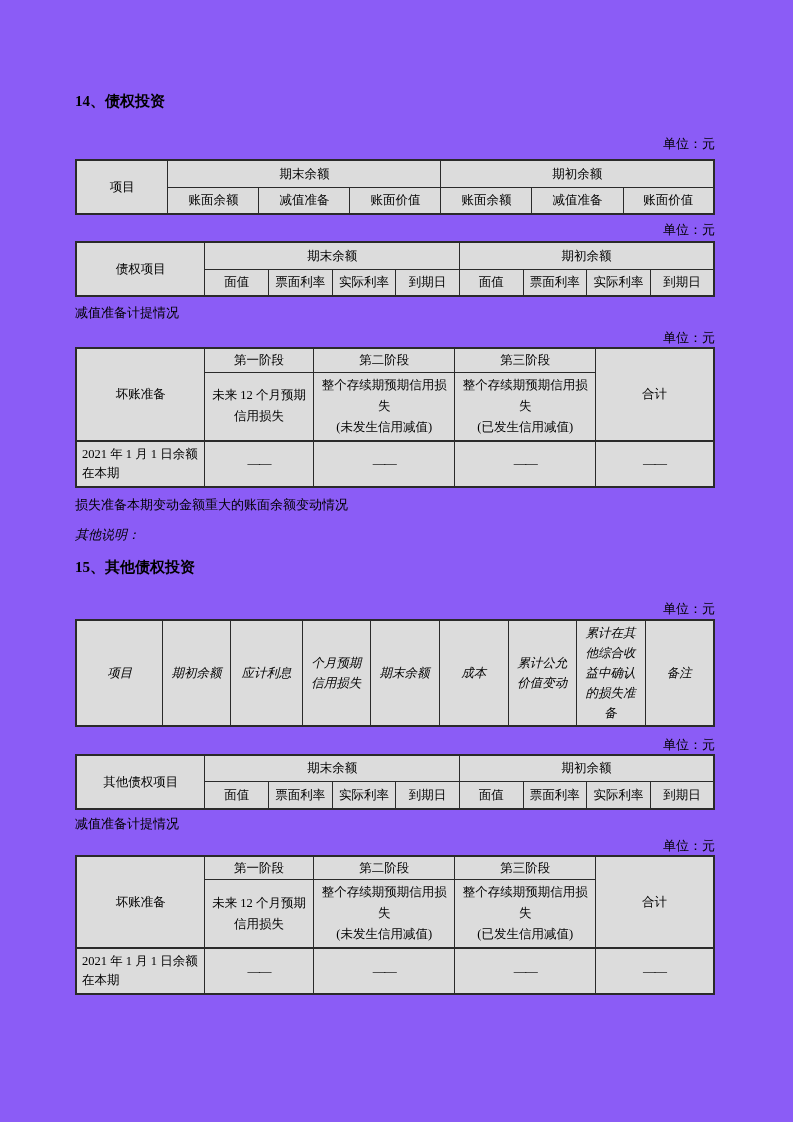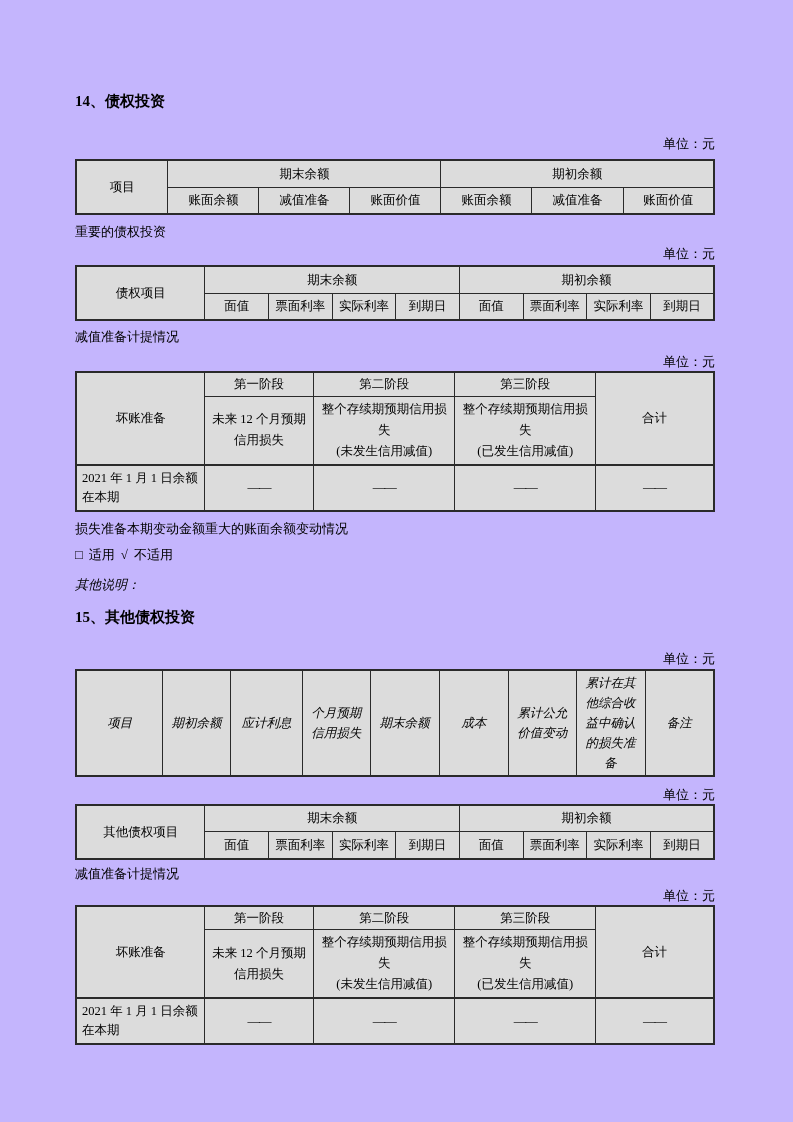--- a/index.html
+++ b/index.html
@@ -7,21 +7,21 @@
   body {
     width:793px; height:1122px;
     font-family:"Liberation Serif","DejaVu Serif",serif;
     color:#000;
   }
   .page {
     position:relative;
     width:793px; height:1122px;
     padding:93px 78px 0 75px;
     overflow:hidden;
-    background:#c4b5fd;
+    background:#8b5cf6;
   }
   .heading { font-size:15px; font-weight:bold; line-height:17px; }
   .h15 { margin-top:17px;font-family:Liberation Serif, serif; }
   .lbl  { font-size:13px; line-height:14px; }
   .unit { font-size:13px; line-height:14px; text-align:right; }
 
   .u1 { margin-top:27px; }
   .t1 { margin-top:8px;  }
   .lbl1 { margin-top:10px; }
   .u2 { margin-top:8px;  }
@@ -96,21 +96,20 @@
         <td>账面余额</td>
         <td>减值准备</td>
         <td>账面价值</td>
         <td>账面余额</td>
         <td>减值准备</td>
         <td>账面价值</td>
       </tr>
     </tbody>
   </table>
 
-  <div class="lbl lbl1">重要的债权投资</div>
 
   <div class="unit u2">单位：元</div>
 
   <table class="tbl t2">
     <colgroup>
       <col style="width:20.2%">
         <col style="width:9.975%">
         <col style="width:9.975%">
         <col style="width:9.975%">
         <col style="width:9.975%">
@@ -170,23 +169,20 @@
         <td class="dash">——</td>
         <td class="dash">——</td>
         <td class="dash">——</td>
         <td class="dash">——</td>
       </tr>
     </tbody>
   </table>
 
   <div class="lbl lbl3">损失准备本期变动金额重大的账面余额变动情况</div>
 
-  <div class="lbl cbline">
-    <span class="seg">□</span><span class="seg">适用</span><span class="seg">√</span><span>不适用</span>
-  </div>
 
   <div class="lbl notelbl">其他说明：</div>
 
   <div class="heading h15">15、其他债权投资</div>
 
   <div class="unit u4">单位：元</div>
 
   <table class="tbl t4">
     <colgroup>
       <col style="width:13.6%">

